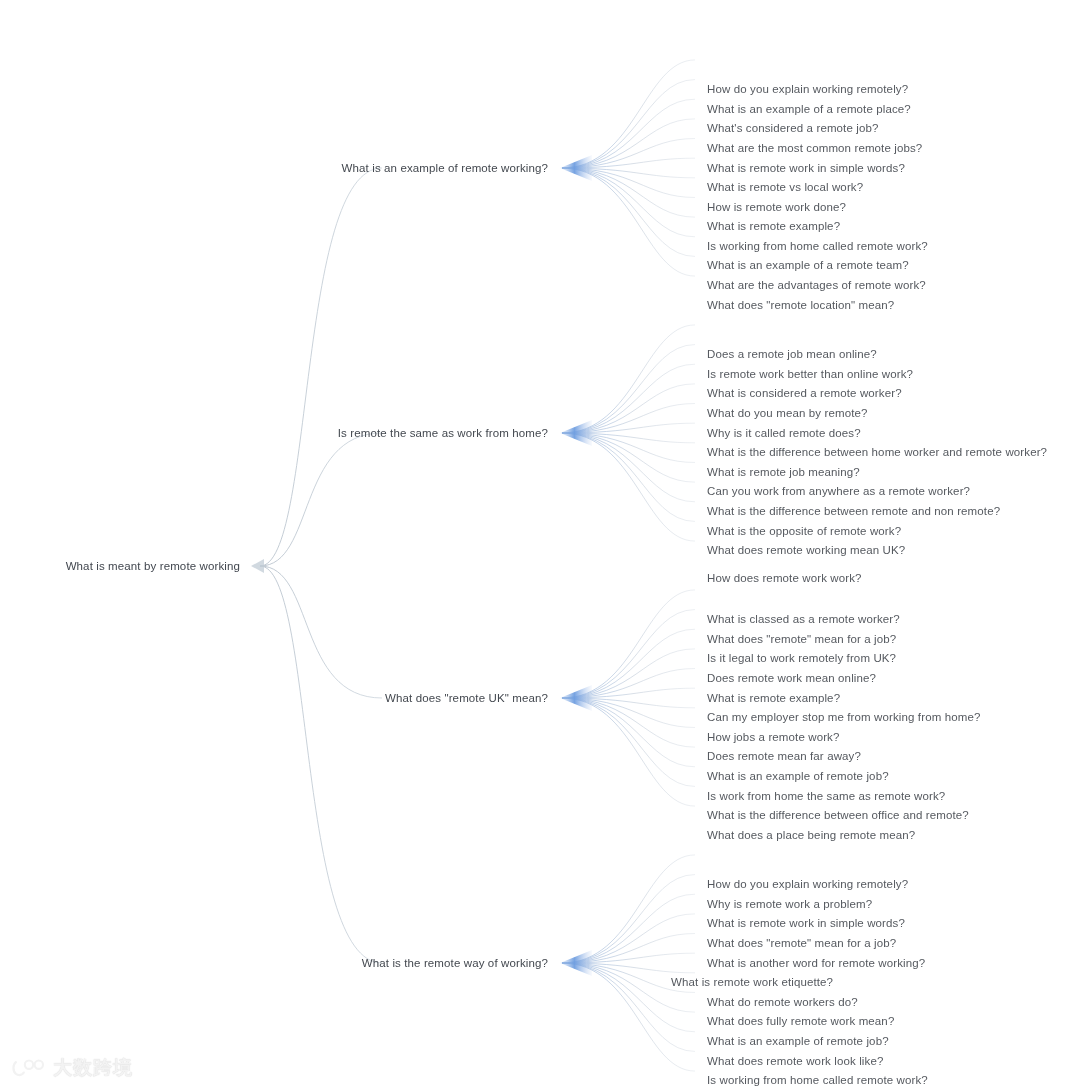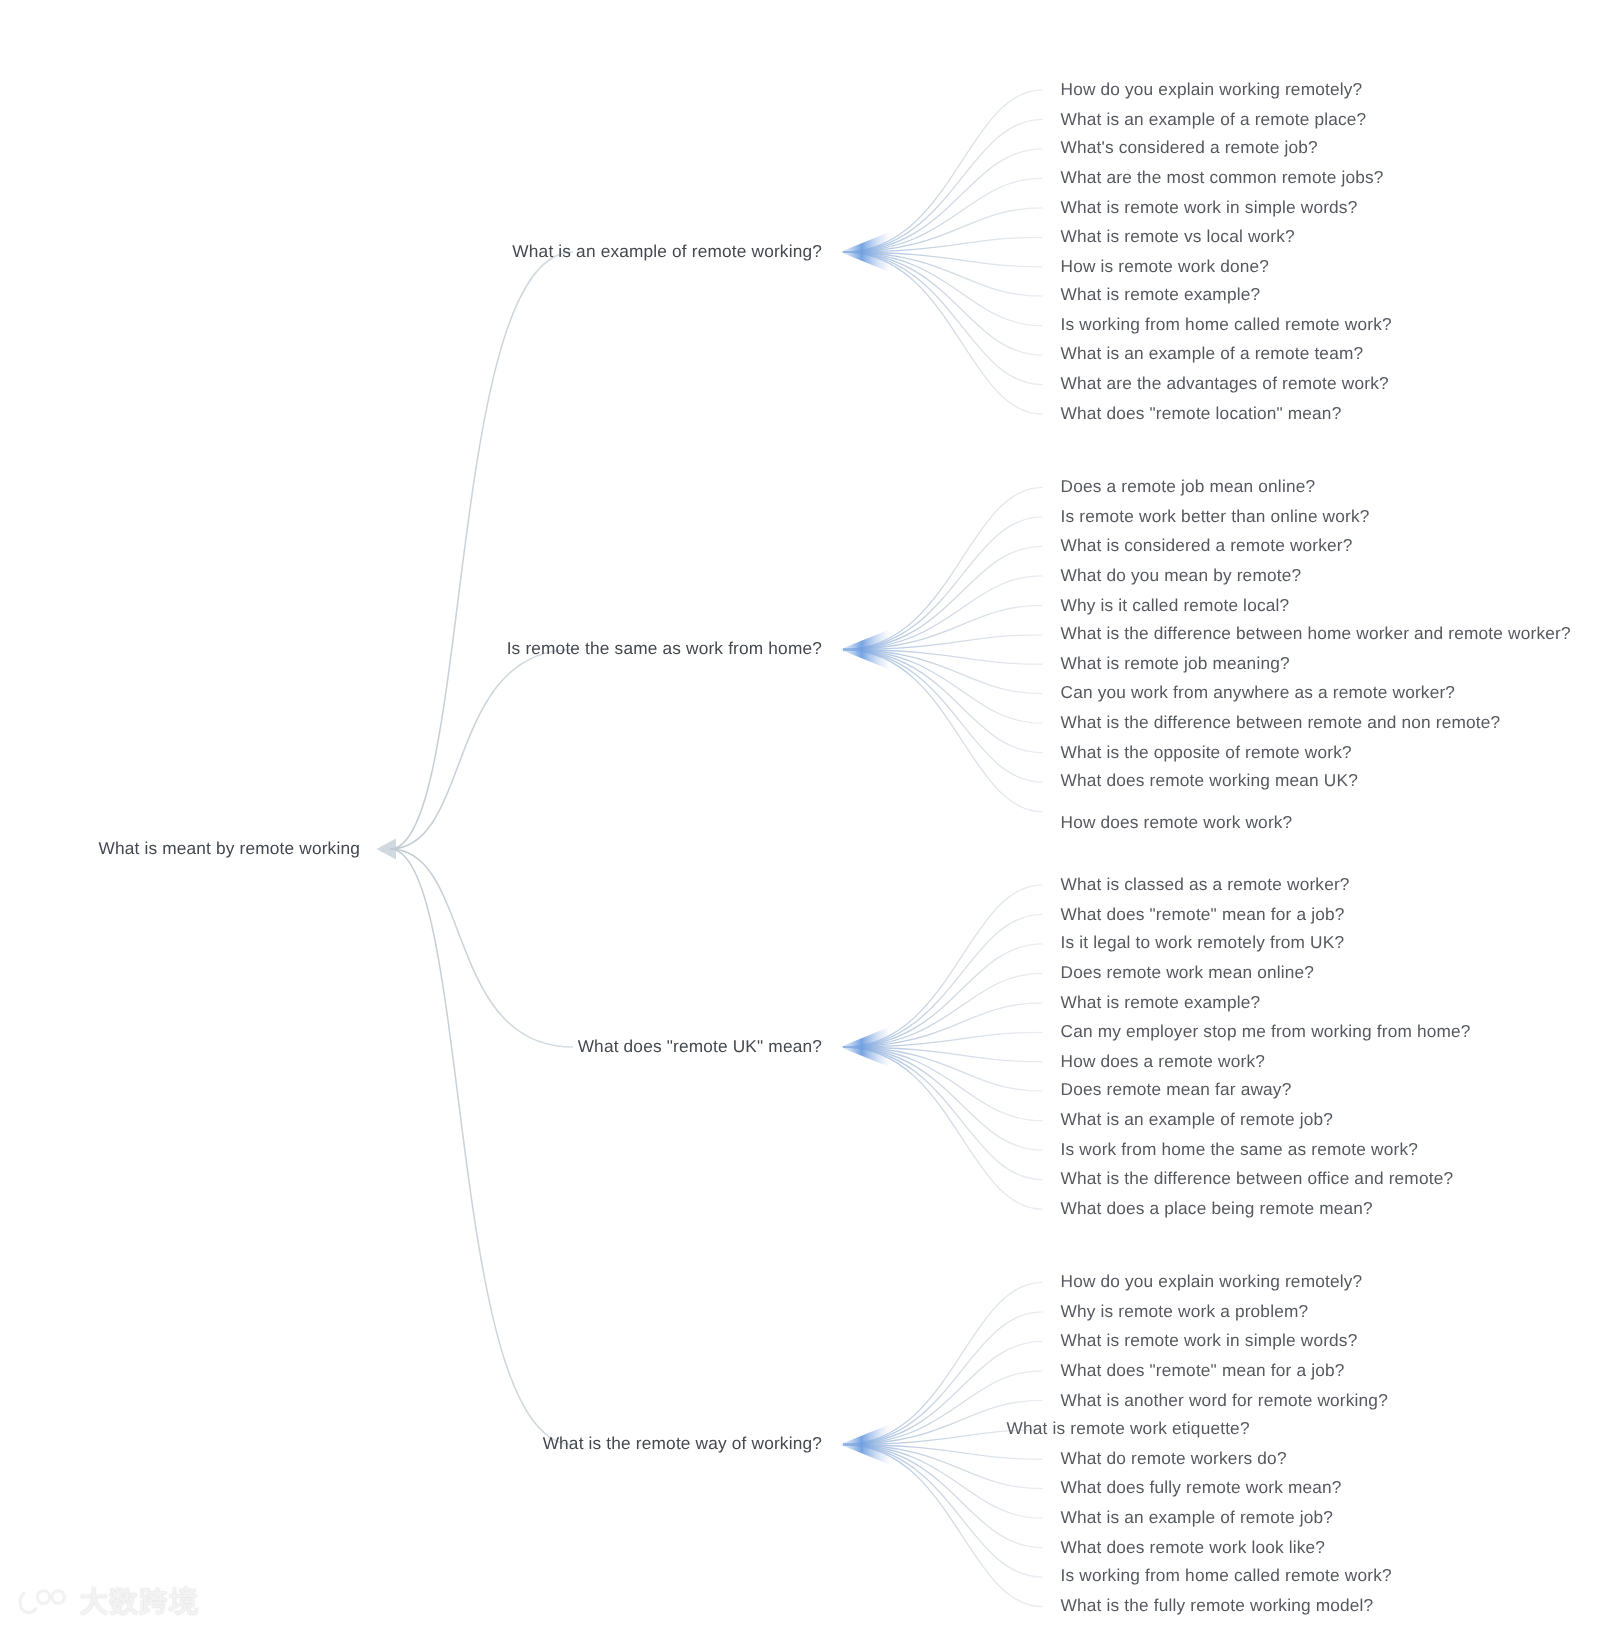--- a/index.html
+++ b/index.html
@@ -36,20 +36,21 @@
     text-align: center;
   }
   .branch-label {
     font-size: 11.5px;
     color: #43484f;
     text-align: right;
   }
   .leaf-label {
     font-size: 11.5px;
     color: #55595f;
+    margin-top: 29px;
   }
   
   #watermark {
     position: absolute;
     left: 12px;
     bottom: 8px;
     display: flex;
     align-items: center;
     gap: 7px;
     opacity: 0.92;
@@ -167,36 +168,36 @@
     <div class="node-label leaf-label" style="top: 197.475px; left: 707px;">What is remote example?</div>
     <div class="node-label leaf-label" style="top: 217.125px; left: 707px;">Is working from home called remote work?</div>
     <div class="node-label leaf-label" style="top: 236px; left: 707px;">What is an example of a remote team?</div>
     <div class="node-label leaf-label" style="top: 256.425px; left: 707px;">What are the advantages of remote work?</div>
     <div class="node-label leaf-label" style="top: 276.075px; left: 707px;">What does "remote location" mean?</div>
     <div class="node-label branch-label" style="top: 433px; right: 532px;">Is remote the same as work from home?</div>
     <div class="node-label leaf-label" style="top: 324.925px; left: 707px;">Does a remote job mean online?</div>
     <div class="node-label leaf-label" style="top: 344.575px; left: 707px;">Is remote work better than online work?</div>
     <div class="node-label leaf-label" style="top: 364.225px; left: 707px;">What is considered a remote worker?</div>
     <div class="node-label leaf-label" style="top: 383.875px; left: 707px;">What do you mean by remote?</div>
-    <div class="node-label leaf-label" style="top: 403.525px; left: 707px;">Why is it called remote local?</div>
+    <div class="node-label leaf-label" style="top: 403.525px; left: 707px;">Why is it called remote does?</div>
     <div class="node-label leaf-label" style="top: 423.175px; left: 707px;">What is the difference between home worker and remote worker?</div>
     <div class="node-label leaf-label" style="top: 442.825px; left: 707px;">What is remote job meaning?</div>
     <div class="node-label leaf-label" style="top: 462.475px; left: 707px;">Can you work from anywhere as a remote worker?</div>
     <div class="node-label leaf-label" style="top: 482.125px; left: 707px;">What is the difference between remote and non remote?</div>
     <div class="node-label leaf-label" style="top: 501.775px; left: 707px;">What is the opposite of remote work?</div>
     <div class="node-label leaf-label" style="top: 521.425px; left: 707px;">What does remote working mean UK?</div>
     <div class="node-label leaf-label" style="top: 549px; left: 707px;">How does remote work work?</div>
     <div class="node-label branch-label" style="top: 698px; right: 532px;">What does "remote UK" mean?</div>
     <div class="node-label leaf-label" style="top: 589.925px; left: 707px;">What is classed as a remote worker?</div>
     <div class="node-label leaf-label" style="top: 609.575px; left: 707px;">What does "remote" mean for a job?</div>
     <div class="node-label leaf-label" style="top: 629.225px; left: 707px;">Is it legal to work remotely from UK?</div>
     <div class="node-label leaf-label" style="top: 648.875px; left: 707px;">Does remote work mean online?</div>
     <div class="node-label leaf-label" style="top: 668.525px; left: 707px;">What is remote example?</div>
     <div class="node-label leaf-label" style="top: 688.175px; left: 707px;">Can my employer stop me from working from home?</div>
-    <div class="node-label leaf-label" style="top: 707.825px; left: 707px;">How does a remote work?</div>
+    <div class="node-label leaf-label" style="top: 707.825px; left: 707px;">How jobs a remote work?</div>
     <div class="node-label leaf-label" style="top: 727.475px; left: 707px;">Does remote mean far away?</div>
     <div class="node-label leaf-label" style="top: 747.125px; left: 707px;">What is an example of remote job?</div>
     <div class="node-label leaf-label" style="top: 766.775px; left: 707px;">Is work from home the same as remote work?</div>
     <div class="node-label leaf-label" style="top: 786.425px; left: 707px;">What is the difference between office and remote?</div>
     <div class="node-label leaf-label" style="top: 806.075px; left: 707px;">What does a place being remote mean?</div>
     <div class="node-label branch-label" style="top: 963px; right: 532px; text-align: right;">What is the remote way of working?</div>
     <div class="node-label leaf-label" style="top: 854.925px; left: 707px;">How do you explain working remotely?</div>
     <div class="node-label leaf-label" style="top: 874.575px; left: 707px;">Why is remote work a problem?</div>
     <div class="node-label leaf-label" style="top: 894.225px; left: 707px;">What is remote work in simple words?</div>
     <div class="node-label leaf-label" style="top: 913.875px; left: 707px;">What does "remote" mean for a job?</div>

